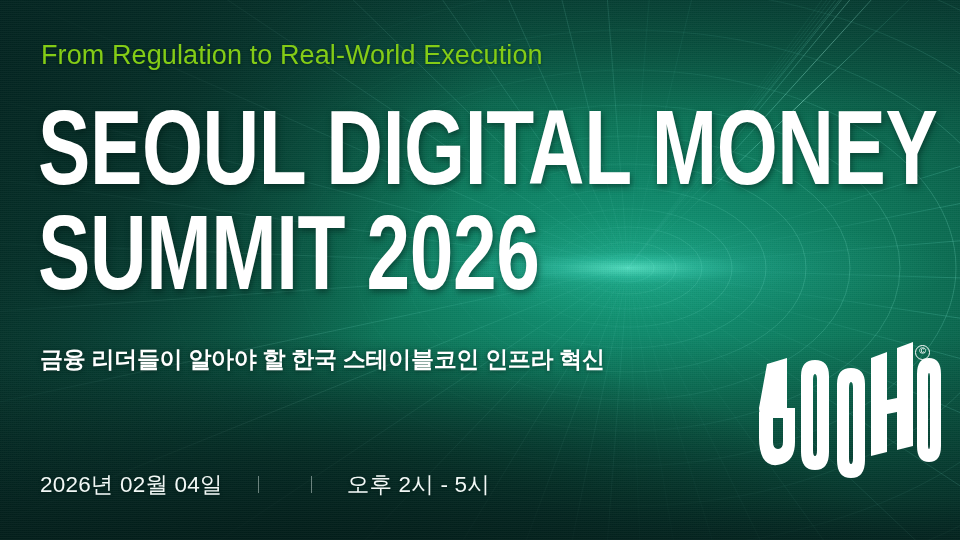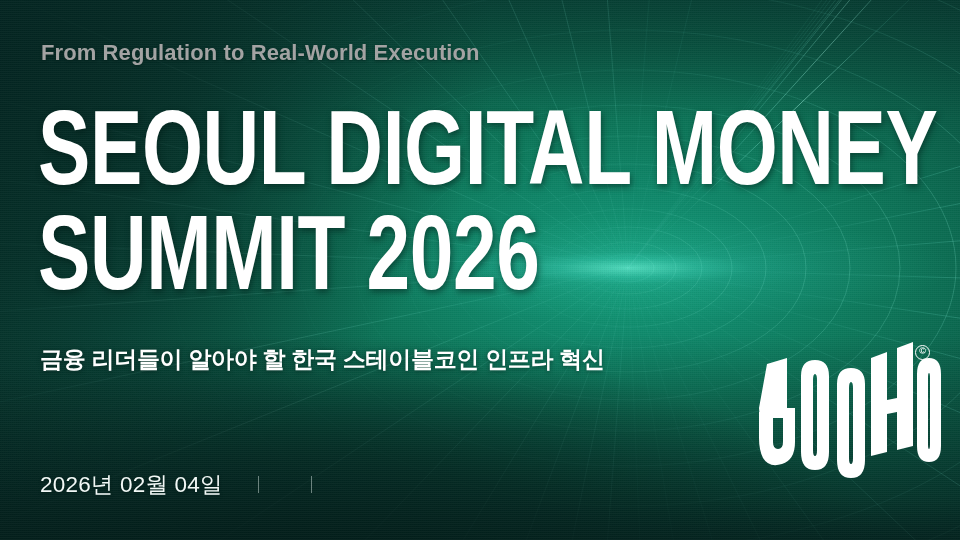--- a/index.html
+++ b/index.html
@@ -68,23 +68,23 @@
   
   .content {
     position: absolute;
     inset: 0;
   }
 
   .tagline {
     position: absolute;
     left: 41px;
     top: 40px;
-    font-size: 22px;
-    font-weight: 700;
-    color: #a3a3a3;
+    font-size: 27px;
+    font-weight: 400;
+    color: #84cc16;
     letter-spacing: 0.1px;
     white-space: nowrap;
     text-shadow: 0 1px 3px rgba(0,30,24,0.55);
   }
 
   .title-block {
     position: absolute;
     left: 38px;
     top: 99px;
   }
@@ -281,20 +281,21 @@
       <div class="title-line">SEOUL DIGITAL MONEY</div>
       <div class="title-line">SUMMIT 2026</div>
     </div>
 
     <div class="subtitle">금융 리더들이 알아야 할 한국 스테이블코인 인프라 혁신</div>
 
     <div class="datebar">
       <span class="dpart">2026년 02월 04일</span>
       <span class="dsep"></span>
       <span class="dsep"></span>
+      <span class="dpart">오후 2시 - 5시</span>
     </div>
 
     <div class="logo">
       <svg width="175" height="135" viewBox="0 0 175 135" xmlns="http://www.w3.org/2000/svg">
         <g fill="#ffffff">
 
           <path d="M10 18 L30 12 L30 62 L38 62 L38 14 L38 14 L38 96
                    Q38 114 25 118 Q12 122 6 112 Q2 104 2 92 L2 66 L16 62 L16 96
                    Q16 103 21 103 Q26 103 26 96 L26 72 L10 72 Q2 72 2 62 Z" transform="translate(0,0)"></path>
 

